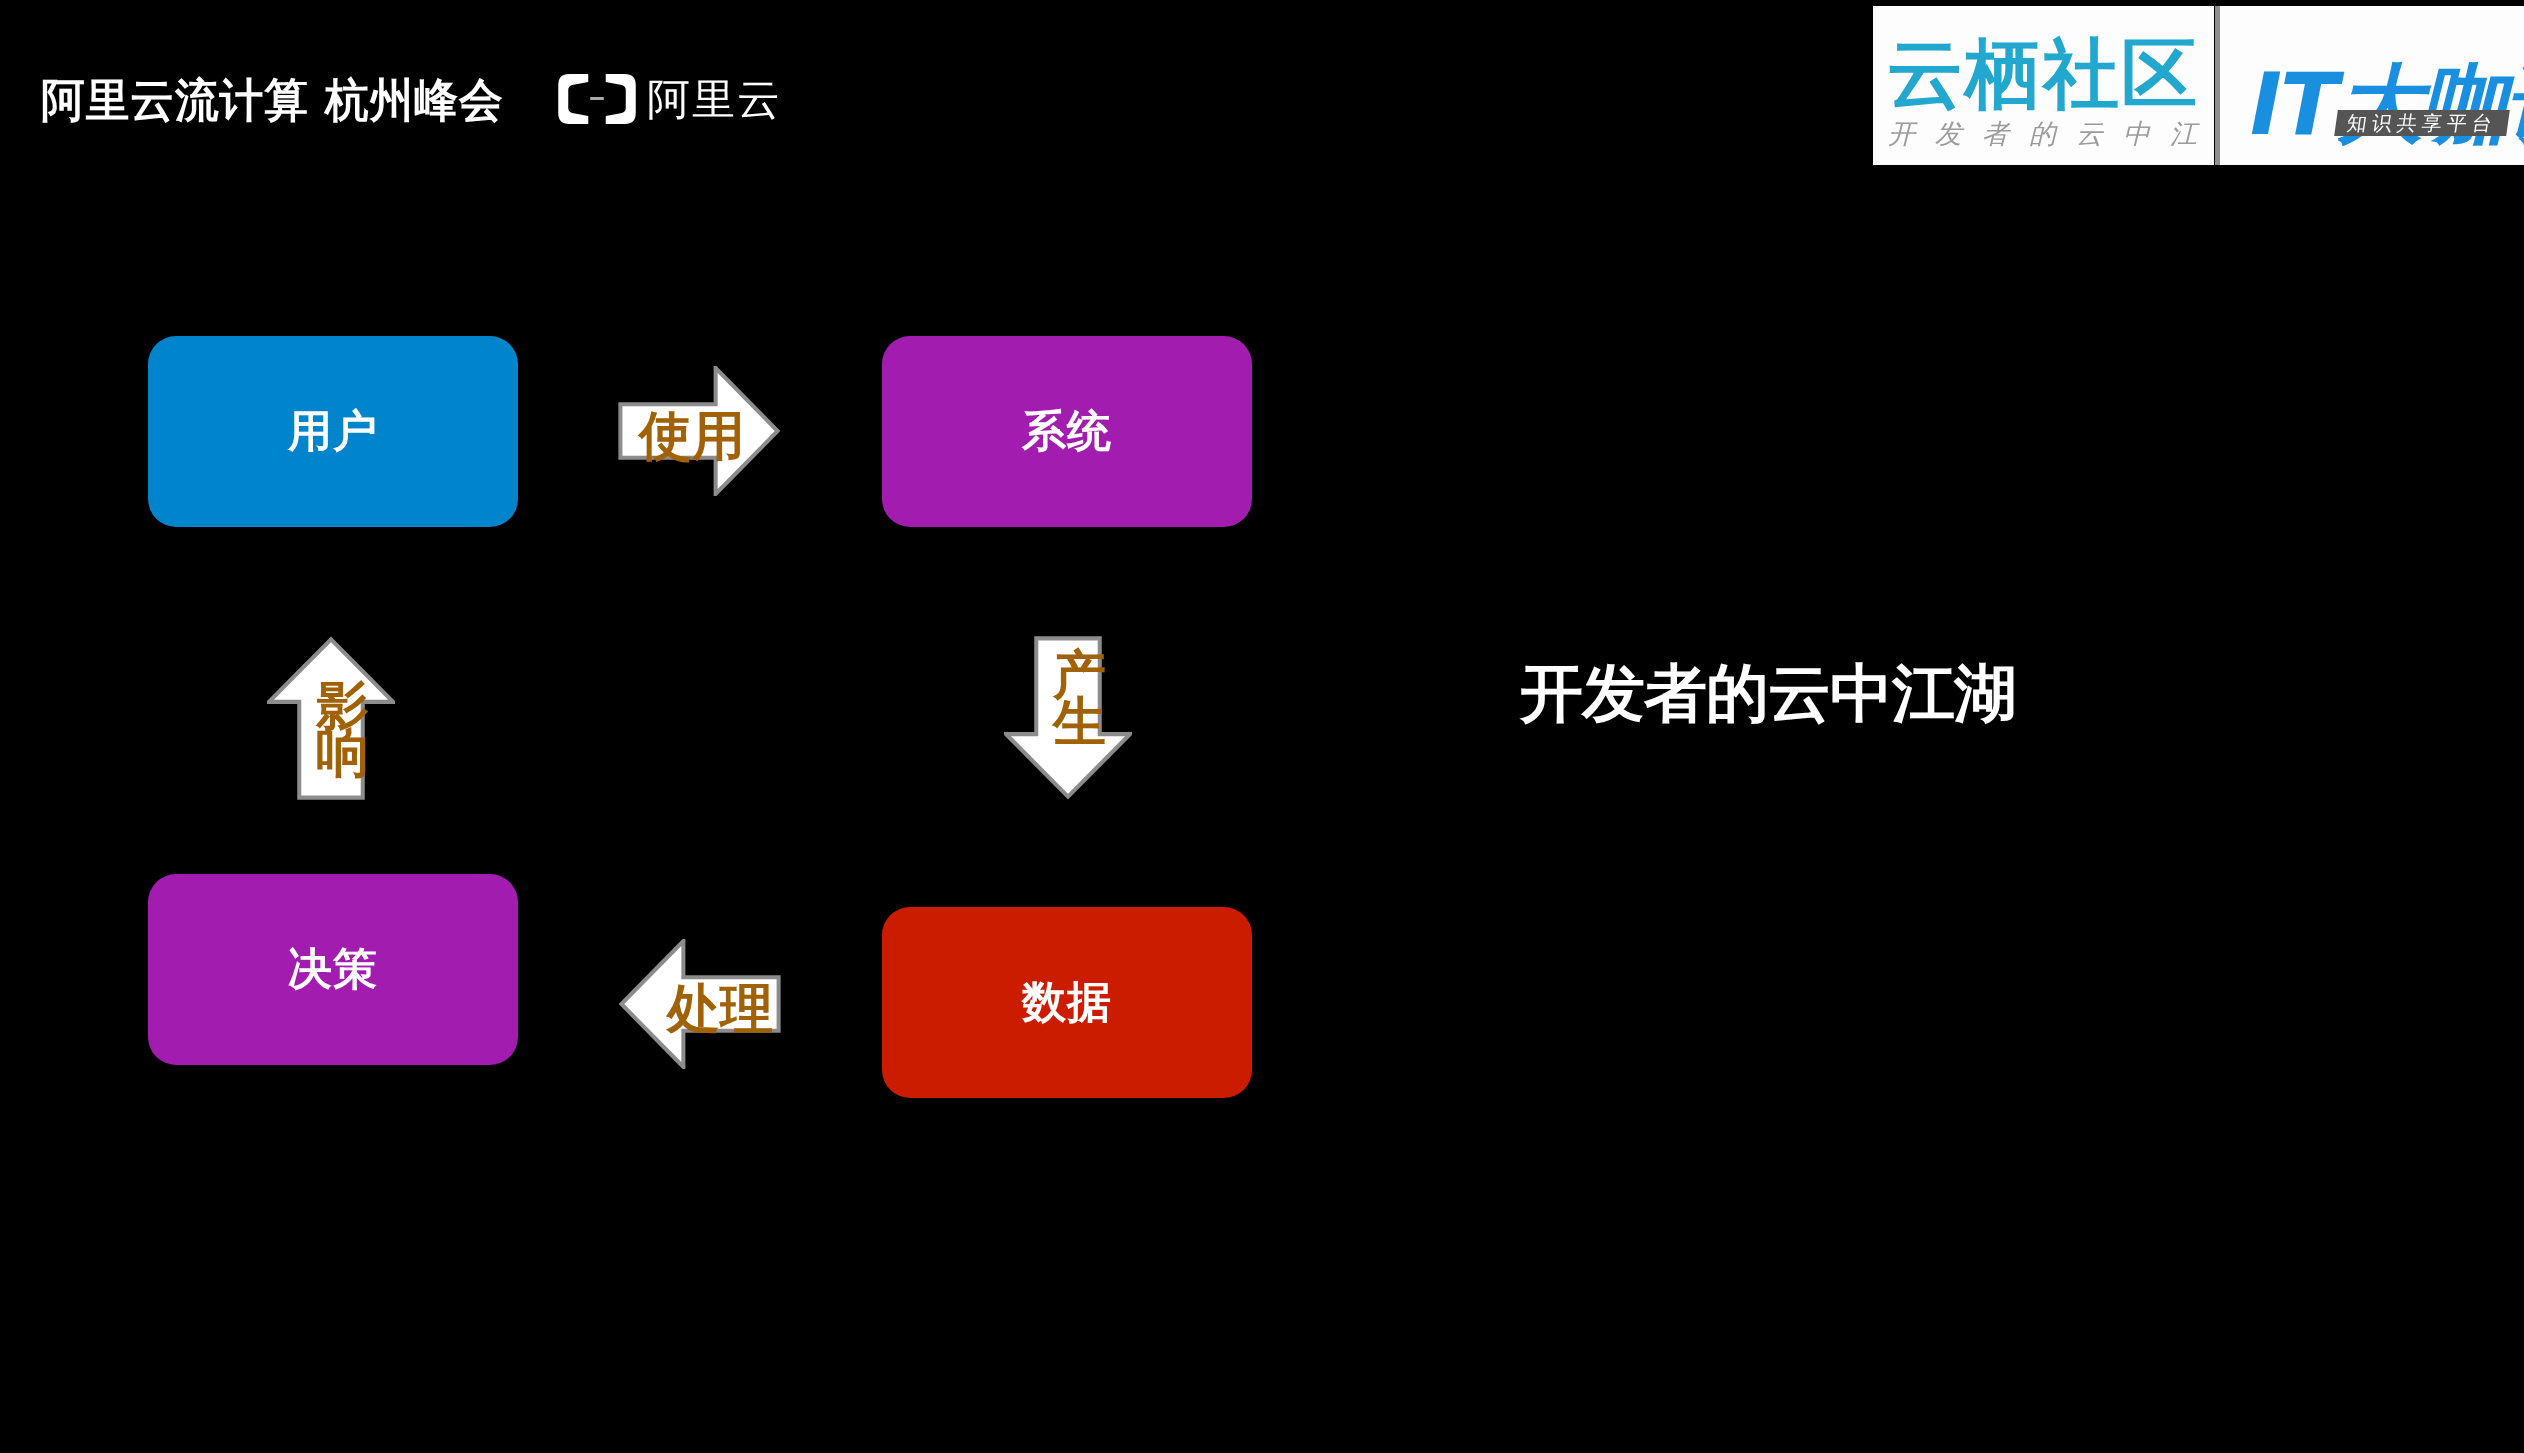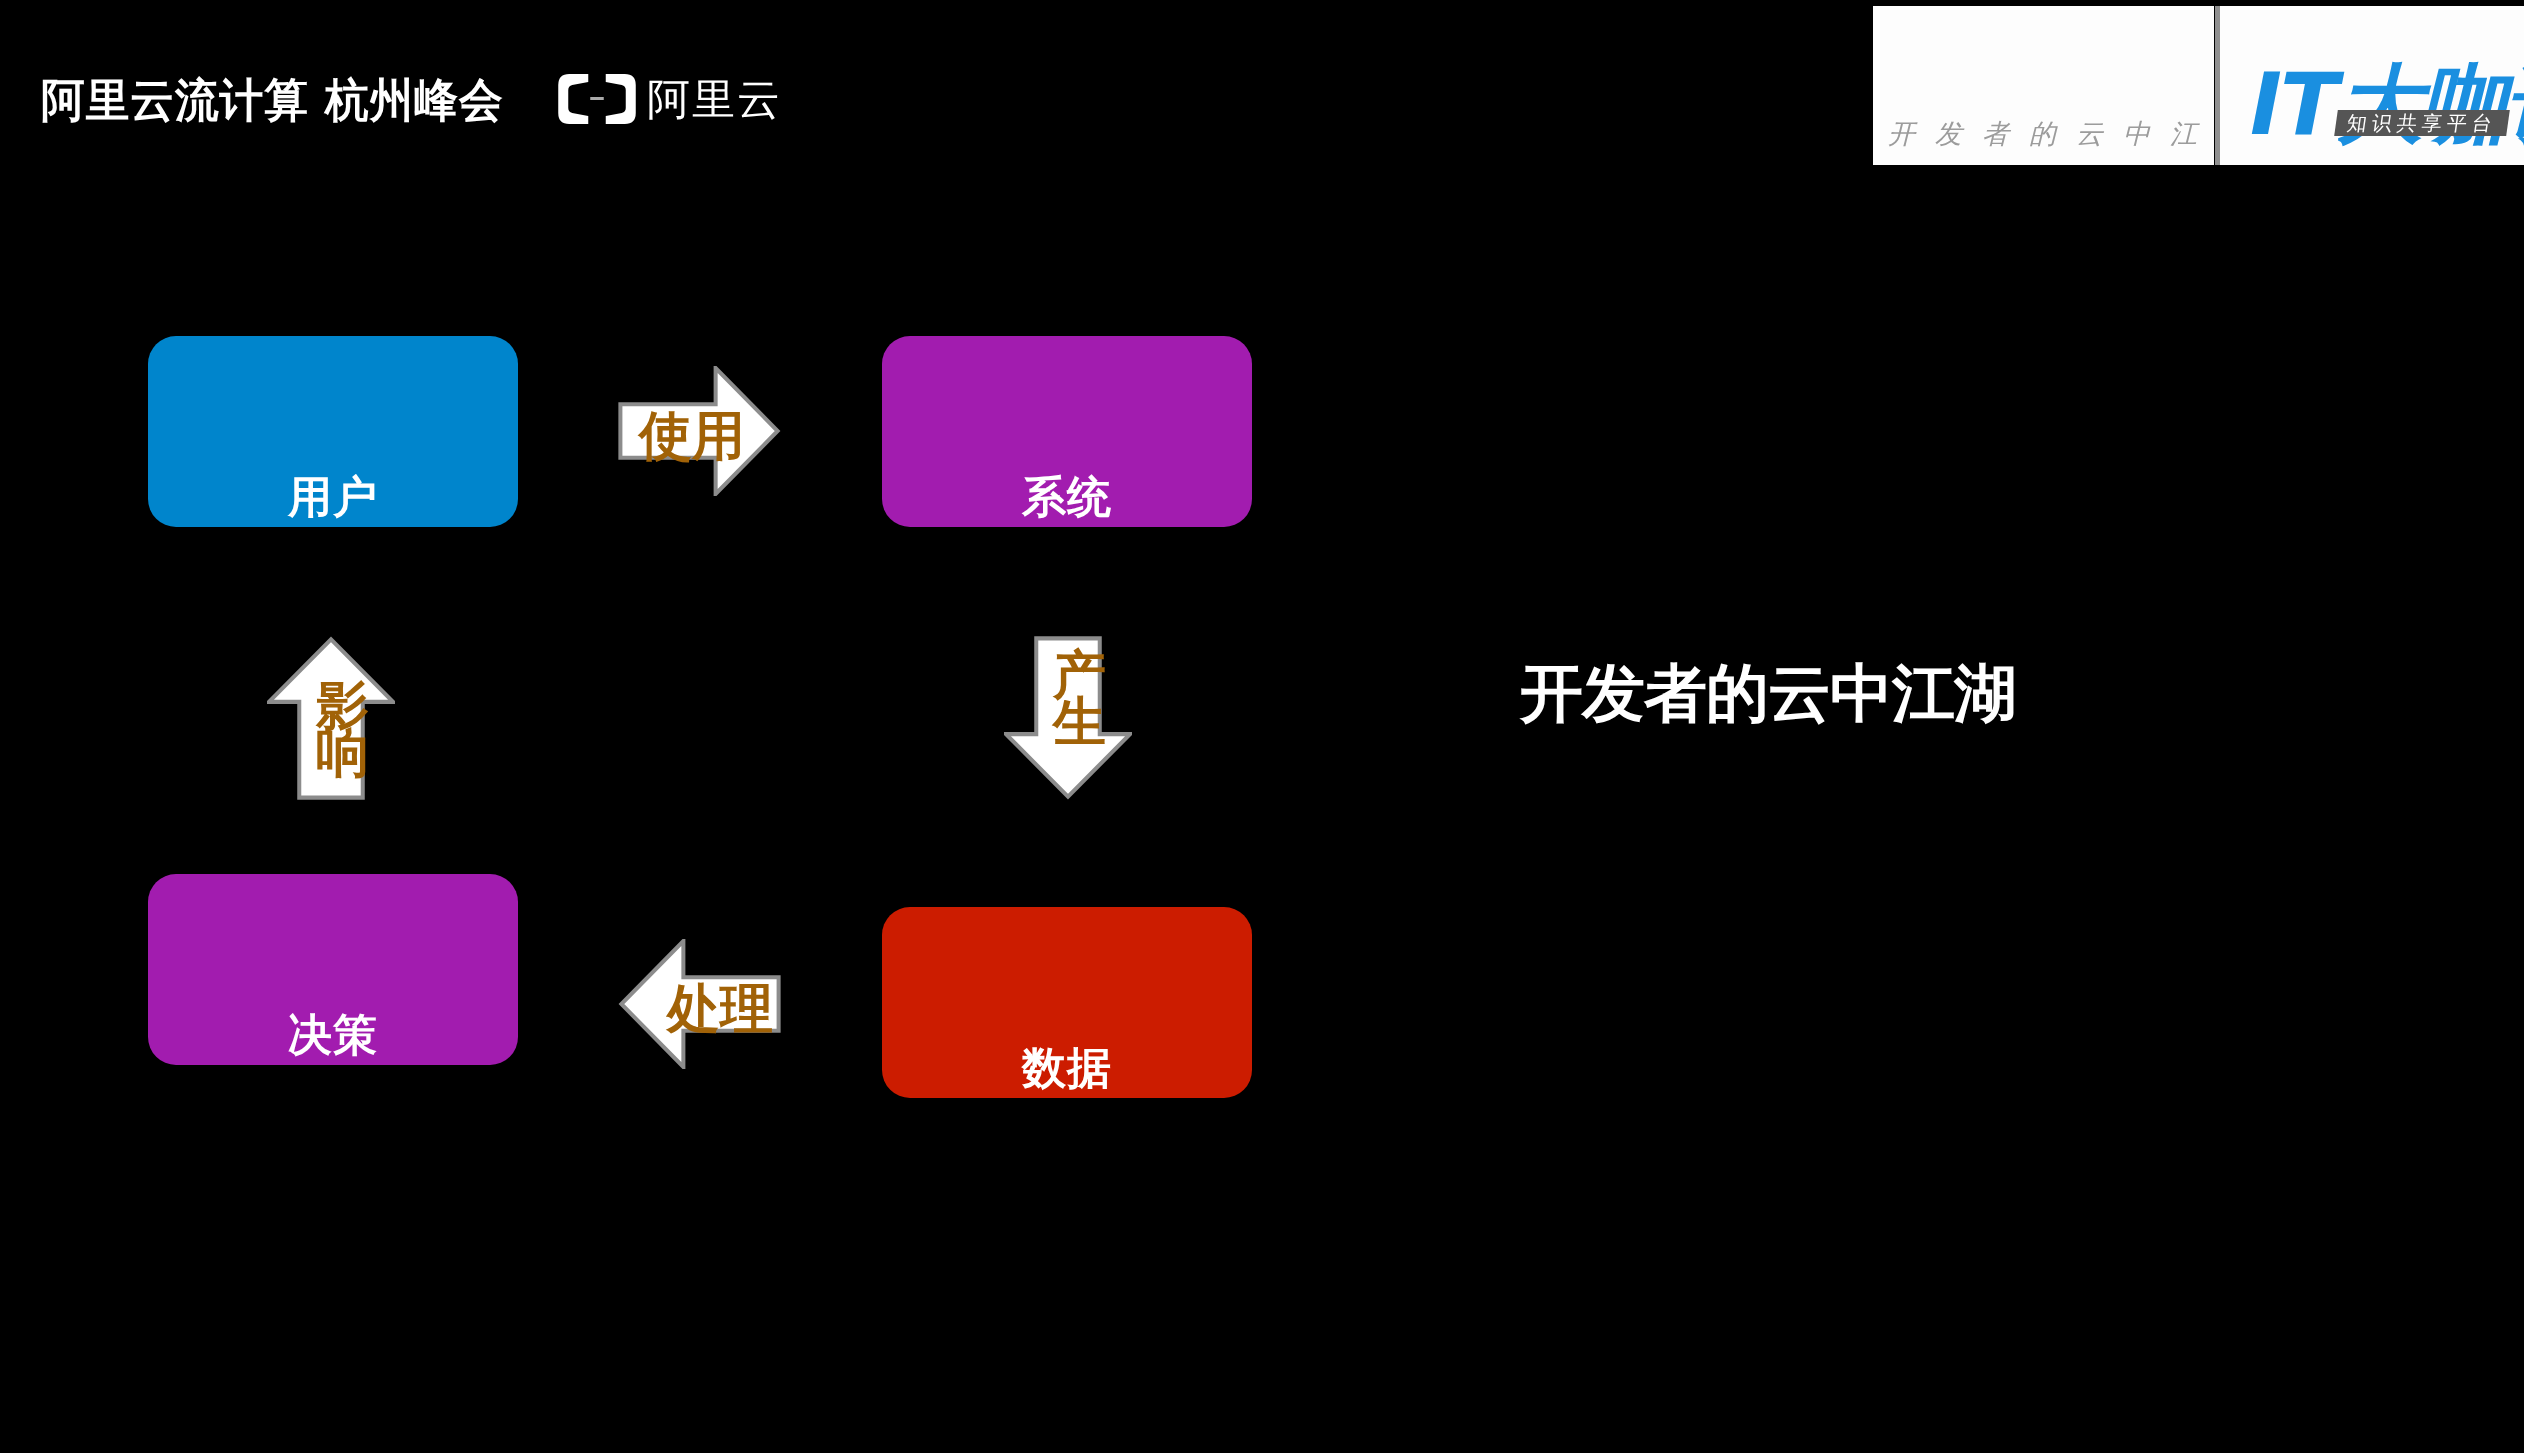--- a/index.html
+++ b/index.html
@@ -22,21 +22,21 @@
   .yunqi { left:1873px; width:341px; }
   .sep { left:2215px; top:6px; width:5px; height:159px; background:#8f8f8f; }
   .itdks { left:2220px; width:365px; }
   .yunqi-main { left:14px; top:25px; font-size:76px; line-height:86px; color:#22a8cf; font-weight:bold; letter-spacing:2px; white-space:nowrap; }
   .yunqi-sub { left:15px; top:110px; font-size:27px; line-height:35px; color:#9c9c9c; letter-spacing:20px; white-space:nowrap; font-family:"DejaVu Serif",serif; font-style:italic; }
   .it-main { left:30px; top:48px; font-size:86px; line-height:101px; color:#1a8fe0; font-weight:bold; font-style:italic; white-space:nowrap; letter-spacing:-2px; }
   .it-badge { left:116px; top:104px; height:26px; padding:0 11px; background:#555; color:#fff; font-size:20px; line-height:26px; letter-spacing:5px; white-space:nowrap; transform:skewX(-8deg); }
 
   
   .box {
-    width:370px; height:191px; border-radius:28px; display:flex; align-items:flex-end; justify-content:center;
+    width:370px; height:191px; border-radius:28px; display:flex; align-items:center; justify-content:center;
     font-size:44px; font-weight:bold; color:#fff; letter-spacing:1px;
   }
   .arrow { }
   .arrow svg { display:block; }
   .arrow-label { position:absolute; color:#a16207; font-weight:bold; font-size:53px; line-height:1; white-space:nowrap; }
   .arrow-label.vert { width:45px; text-align:center; line-height:47px; word-break:break-all; white-space:normal; }
 
   .side-text { left:1520px; top:656px; font-size:63px; line-height:76px; white-space:nowrap; font-weight:bold; letter-spacing:-1px; }
 </style>
 </head>
@@ -49,20 +49,21 @@
     <svg width="78" height="50" viewBox="0 0 155 100">
       <path d="M60 0 H22 Q0 0 0 22 V78 Q0 100 22 100 H60 V84 L28 78 Q20 76 20 68 V32 Q20 24 28 22 L60 16 Z" fill="#fff"></path>
       <path d="M95 0 H133 Q155 0 155 22 V78 Q155 100 133 100 H95 V84 L127 78 Q135 76 135 68 V32 Q135 24 127 22 L95 16 Z" fill="#fff"></path>
       <rect x="64" y="46" width="27" height="6" fill="#aaa"></rect>
     </svg>
   </div>
   <div class="aliyun-text">阿里云</div>
 </div>
 
 <div class="abs logo-panel yunqi">
+  <div class="abs yunqi-main">云栖社区</div>
   <div class="abs yunqi-sub">开发者的云中江湖</div>
 </div>
 <div class="abs sep"></div>
 <div class="abs logo-panel itdks">
   <div class="abs it-main">IT大咖说</div>
   <div class="abs it-badge">知识共享平台</div>
 </div>
 
 <div class="abs box" style="left:148px; top:336px; background:#0085cc;">
   <span>用户</span>

